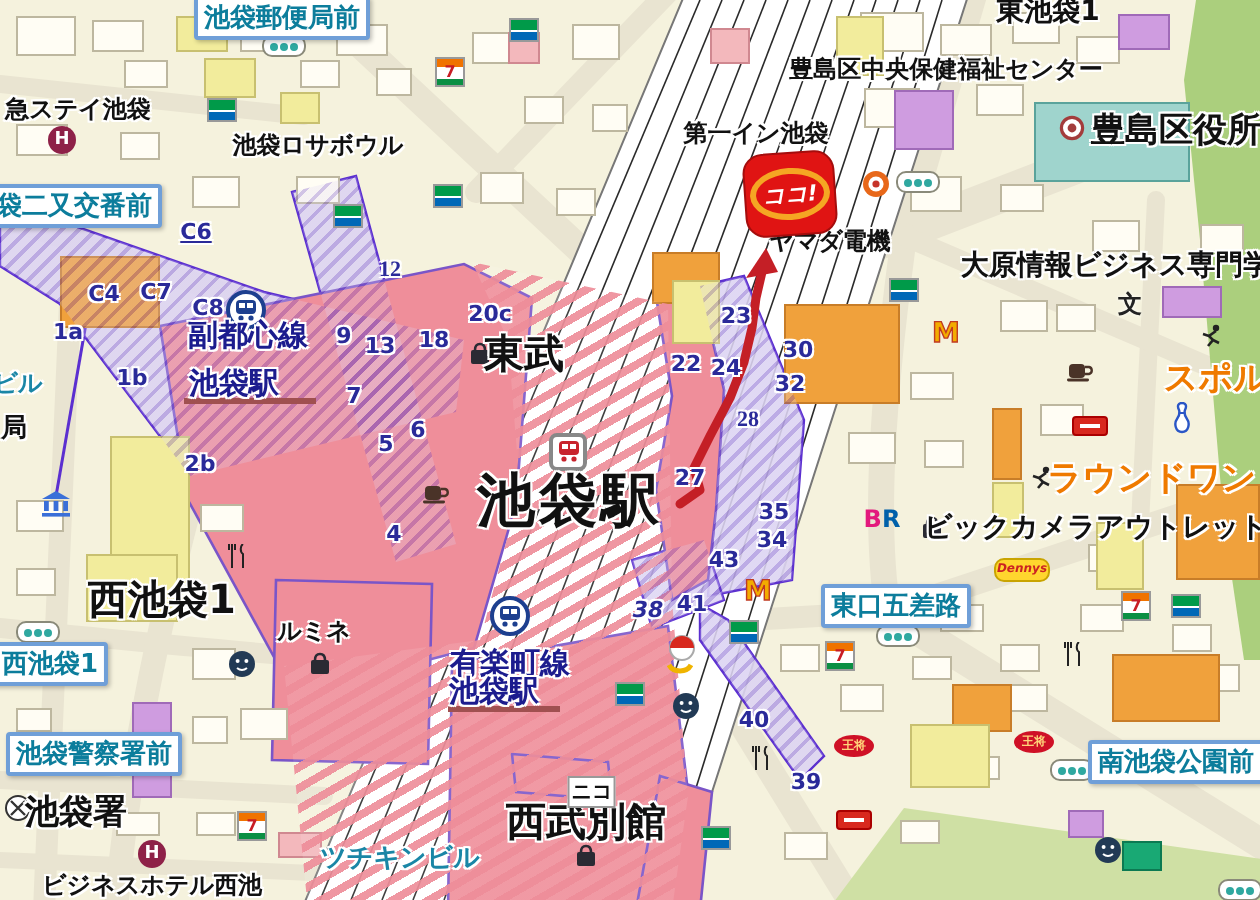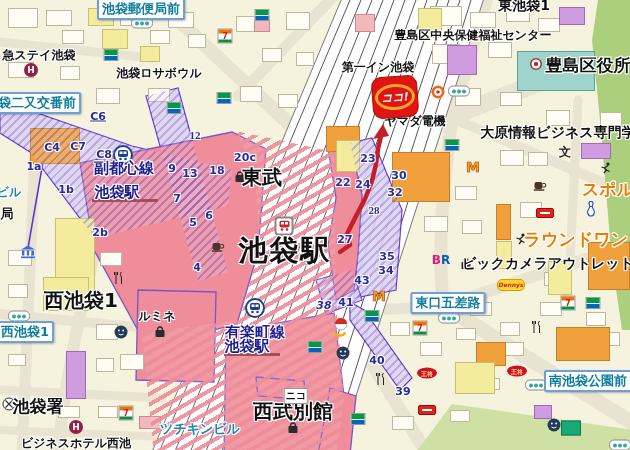--- a/index.html
+++ b/index.html
@@ -243,20 +243,21 @@
     <div class="lbl teal13" style="left: 200px; top: 429px;">ツチキンビル</div>
     <div class="lbl teal12" style="left: 9px; top: 192px;">ビル</div>
     <div class="lbl b13" style="left: 7px; top: 214px;">局</div>
     <div class="lbl chip" style="left: 296px; top: 396px;">ニコ</div>
     <div class="lbl or17" style="left: 608px; top: 189px;">スポル</div>
     <div class="lbl or17" style="left: 576px; top: 239px;">ラウンドワン</div>
     <div class="lbl b14" style="left: 548px; top: 264px;">ビックカメラアウトレット</div>
     <div class="sign" style="left: 141px; top: 9px;">池袋郵便局前</div>
     <div class="sign" style="left: 37px; top: 103px;">袋二又交番前</div>
     <div class="sign" style="left: 25px; top: 332px;">西池袋1</div>
+    <div class="sign" style="left: 47px; top: 377px;">池袋警察署前</div>
     <div class="sign" style="left: 448px; top: 303px;">東口五差路</div>
     <div class="sign" style="left: 588px; top: 381px;">南池袋公園前</div>
     <div class="ex" style="left: 98px; top: 116px; text-decoration: underline;">C6</div>
     <div class="ex" style="left: 52px; top: 147px;">C4</div>
     <div class="ex" style="left: 78px; top: 146px;">C7</div>
     <div class="ex" style="left: 104px; top: 154px;">C8</div>
     <div class="ex" style="left: 34px; top: 166px;">1a</div>
     <div class="ex" style="left: 66px; top: 189px;">1b</div>
     <div class="ex" style="left: 100px; top: 232px;">2b</div>
     <div class="ex" style="left: 195px; top: 135px; font-family: Liberation Serif, serif;">12</div>

